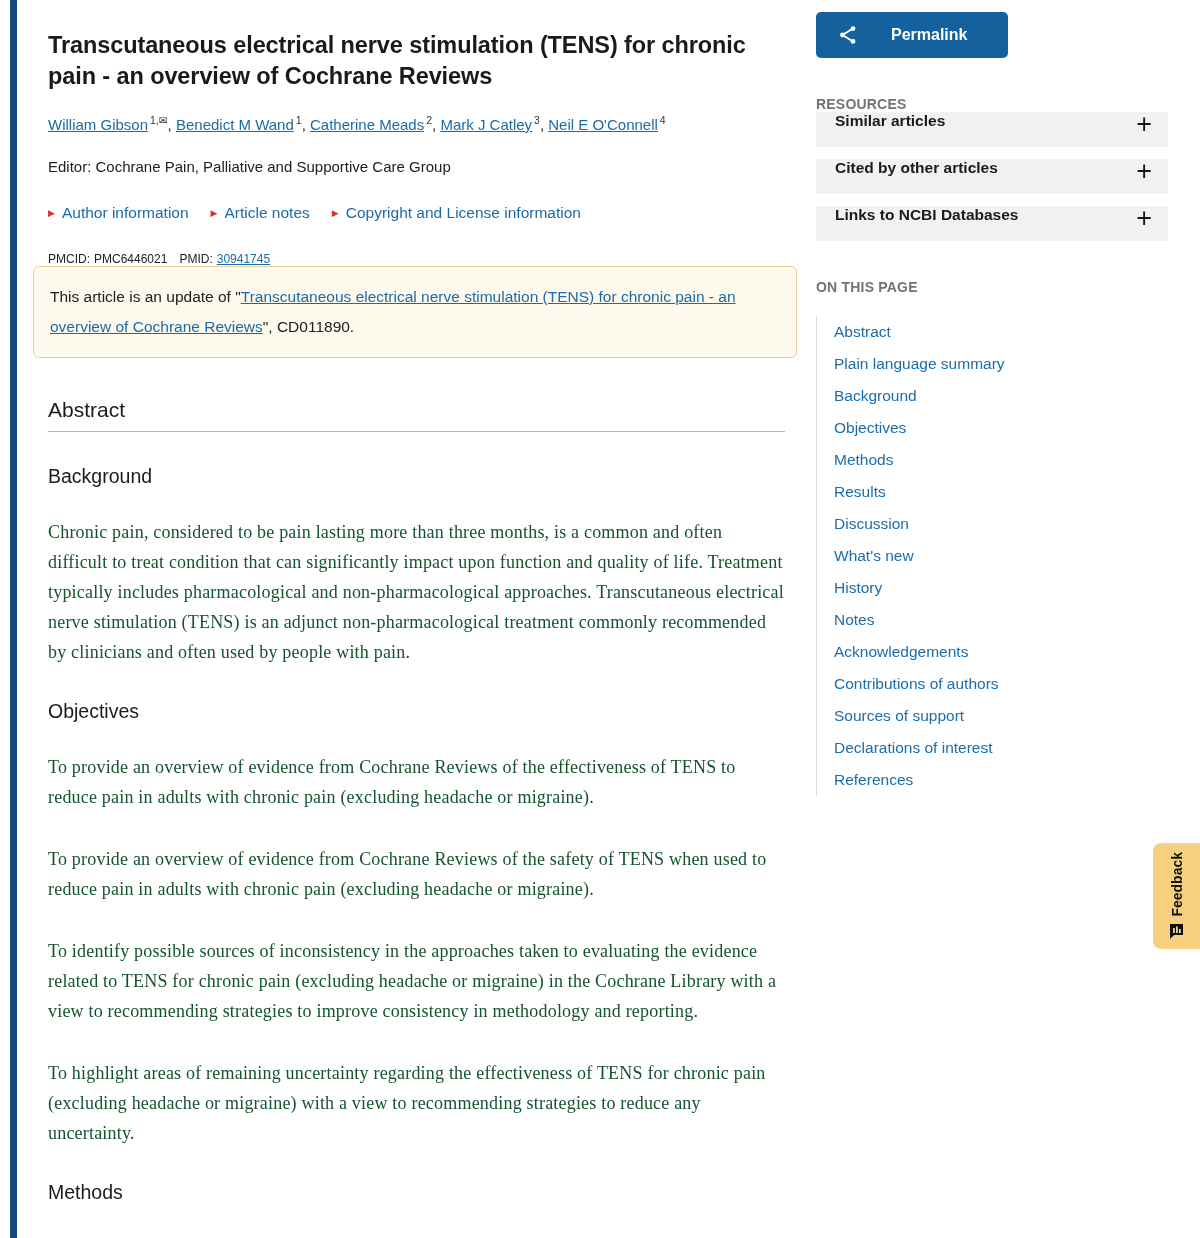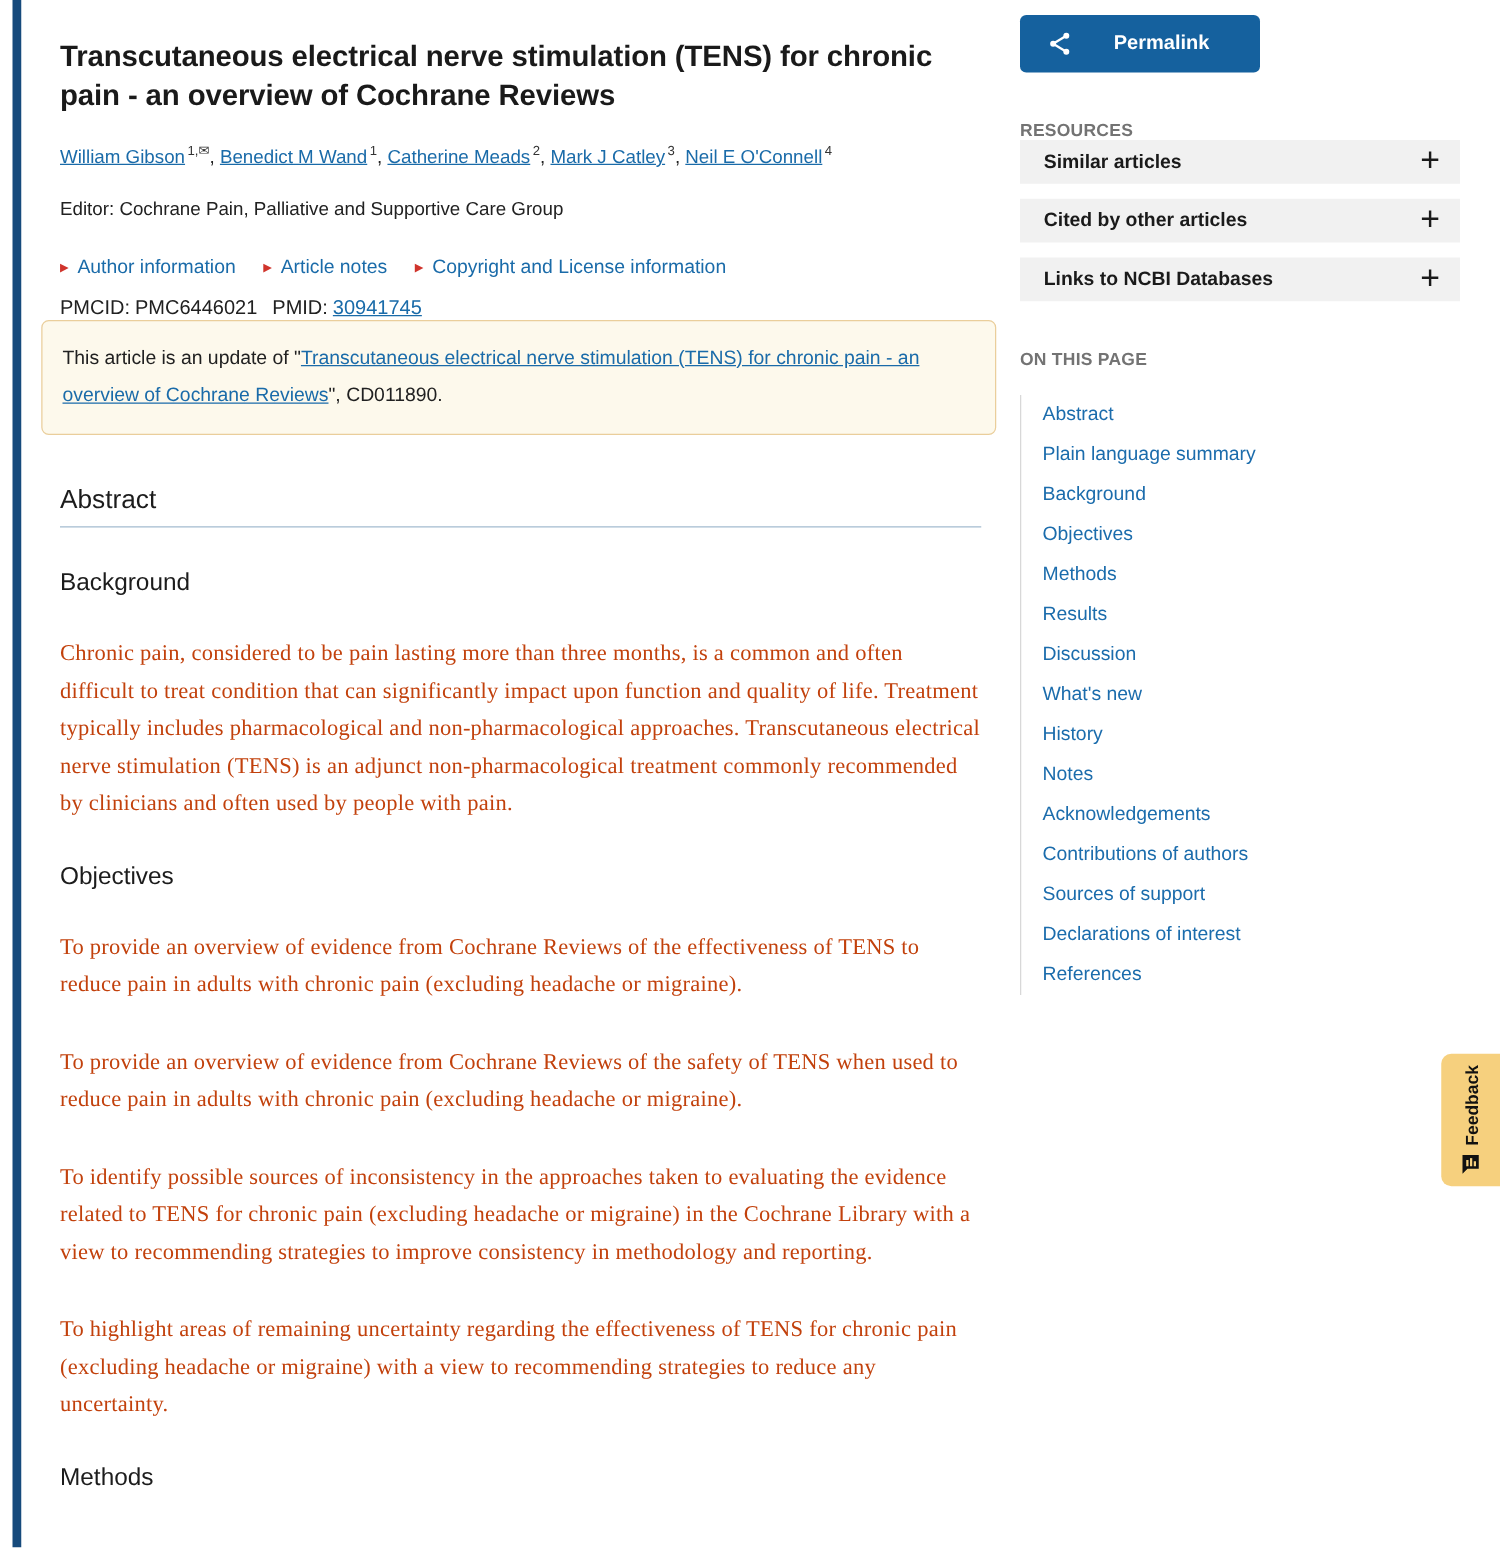--- a/index.html
+++ b/index.html
@@ -19,54 +19,54 @@
     margin-top:30px; font-size:23.5px; line-height:31px; font-weight:700;
     color:#1a1a1a; letter-spacing:-0.1px;
   }
   .authors { margin-top:22px; font-size:15px; color:#212121; }
   .authors a { color:#1a6ba9; text-decoration:underline; }
   .authors sup { font-size:10.5px; color:#333; margin-left:2px; }
   .editor-line { margin-top:25px; font-size:15px; }
   .info-links { margin-top:29px; font-size:15.5px; display:flex; align-items:center; }
   .info-link { color:#1a6ba9; text-decoration:none; margin-right:22px; display:inline-flex; align-items:center; }
   .marker { color:#d0342c; font-size:9px; margin-right:7px; transform:translateY(-0.5px); }
-  .ids-line { margin-top:15px; font-size:16px; }
+  .ids-line { margin-top:30px; font-size:12px; }
   .ids-line .id-val { margin-left:4px; margin-right:12px; }
   .ids-line a { color:#1a6ba9; text-decoration:underline; margin-left:4px; }
 
   .update-box {
     width:764px; margin-left:-15px;
     background:#fdf9ec; border:1px solid #eace9b; border-radius:6px;
     padding:15px 16px; font-size:15.5px; line-height:30px; color:#212121;
   }
   .update-box a { color:#1a6ba9; text-decoration:underline; }
 
   .abstract-h { margin-top:40px; font-size:21px; font-weight:400; color:#1c1c1c; }
   .abstract-rule { border:none; border-top:1px solid #a4bccf; margin-top:9px; }
   .section-h { margin-top:33px; font-size:19.5px; font-weight:400; color:#1c1c1c; }
   .body-p {
     font-family:"Liberation Serif","DejaVu Serif",serif;
-    font-size:18px; line-height:30px; letter-spacing:0.2px; color:#c2410c;
+    font-size:18px; line-height:30px; letter-spacing:0.2px; color:#14532d;
     margin-top:29px;
   }
   .body-p + .body-p { margin-top:32px; }
 
   
   .sidebar { position:absolute; left:816px; top:0; width:352px; }
   .permalink-btn {
     margin-top:12px; width:192px; height:46px; background:#15619e; border:none;
     border-radius:5px; display:flex; align-items:center; padding-left:21px;
     color:#ffffff; font-weight:700; font-size:16px; font-family:"Liberation Sans",sans-serif;
     cursor:pointer;
   }
   .permalink-btn .share-svg { margin-right:32px; }
   .res-head, .otp-head { font-size:14px; font-weight:700; letter-spacing:0.2px; color:#737373; }
   .res-head { margin-top:38px; }
   .accordion {
-    background:#f1f1f1; height:35px; display:flex; align-items:center;
+    background:#f1f1f1; height:35px; display:flex; 
     justify-content:space-between; padding:0 16px 0 19px; cursor:pointer;
   }
   .accordion + .accordion { margin-top:12px; }
   .accordion:first-of-type { margin-top:17px; }
   .acc-label { font-size:15.5px; font-weight:700; color:#1a1a1a; }
   .plus { font-size:27px; font-weight:300; color:#1a1a1a; line-height:1; transform:translateY(-1px); }
   .otp-head { margin-top:38px; }
   .toc { list-style:none; margin-top:21px; border-left:1px solid #d8d8d8; }
   .toc li { padding:7px 0 7px 17px; }
   .toc a { color:#1b6cac; text-decoration:none; font-size:15.5px; }

